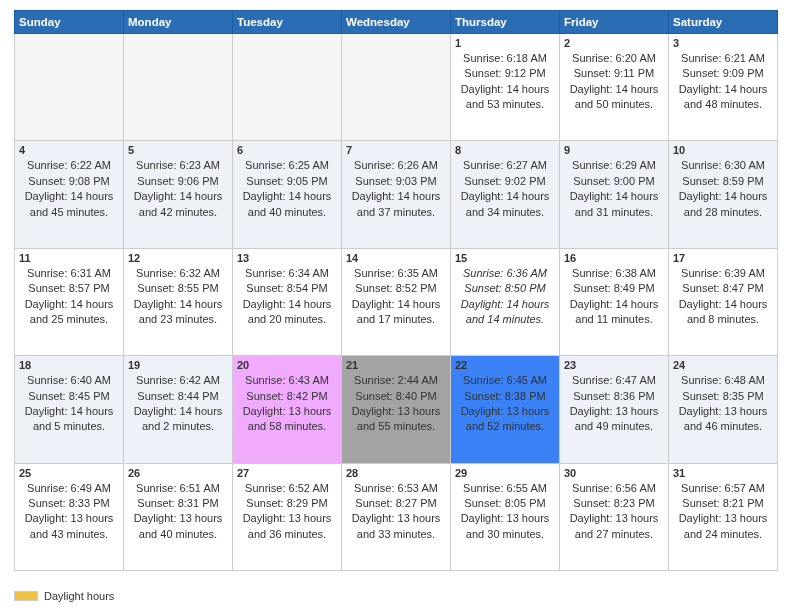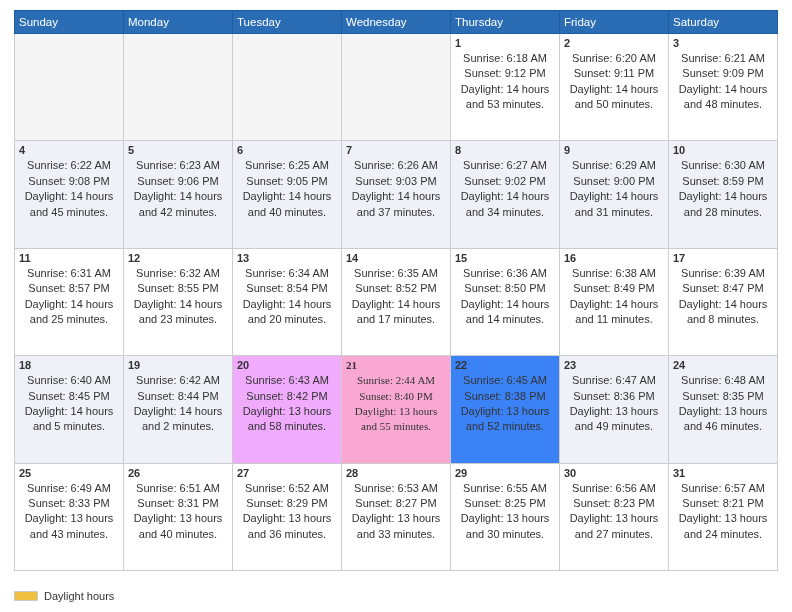--- a/index.html
+++ b/index.html
@@ -66,21 +66,21 @@
       width: 100%;
       table-layout: fixed;
     }
     .calendar th {
       background: #2a6db5;
       color: #fff;
       font-size: 11.5px;
       padding: 5px 4px;
       text-align: left;
       border: 1px solid #1a5da0;
-      font-weight: normal;
+      font-weight: bold;
     }
     .calendar td {
       border: 1px solid #ccc;
       vertical-align: top;
       padding: 3px 4px;
       font-size: 9.5px;
       color: #333;
       background: #fff;
       height: 88px;
     }
@@ -244,21 +244,21 @@
           </td>
           <td>
             <span class="day-num">14</span>
             <div class="day-info" style="white-space: pre-line;">Sunrise: 6:35 AM
 Sunset: 8:52 PM
 Daylight: 14 hours
 and 17 minutes.</div>
           </td>
           <td>
             <span class="day-num">15</span>
-            <div class="day-info" style="white-space: pre-line;">Sunrise: 6:36 AM
+            <div class="day-info" style="white-space: pre-line; font-style: italic;">Sunrise: 6:36 AM
 Sunset: 8:50 PM
 Daylight: 14 hours
 and 14 minutes.</div>
           </td>
           <td>
             <span class="day-num">16</span>
             <div class="day-info" style="white-space: pre-line;">Sunrise: 6:38 AM
 Sunset: 8:49 PM
 Daylight: 14 hours
 and 11 minutes.</div>
@@ -286,21 +286,21 @@
 Daylight: 14 hours
 and 2 minutes.</div>
           </td>
           <td style="background: #f0abfc;">
             <span class="day-num">20</span>
             <div class="day-info" style="white-space: pre-line;">Sunrise: 6:43 AM
 Sunset: 8:42 PM
 Daylight: 13 hours
 and 58 minutes.</div>
           </td>
-          <td style="background: #f9a8d4; font-family: Liberation Serif, serif;">
+          <td style="background: #a3a3a3;">
             <span class="day-num">21</span>
             <div class="day-info" style="white-space: pre-line;">Sunrise: 2:44 AM
 Sunset: 8:40 PM
 Daylight: 13 hours
 and 55 minutes.</div>
           </td>
           <td style="background: #3b82f6;">
             <span class="day-num">22</span>
             <div class="day-info" style="white-space: pre-line;">Sunrise: 6:45 AM
 Sunset: 8:38 PM
@@ -347,21 +347,21 @@
           <td>
             <span class="day-num">28</span>
             <div class="day-info" style="white-space: pre-line;">Sunrise: 6:53 AM
 Sunset: 8:27 PM
 Daylight: 13 hours
 and 33 minutes.</div>
           </td>
           <td>
             <span class="day-num">29</span>
             <div class="day-info" style="white-space: pre-line;">Sunrise: 6:55 AM
-Sunset: 8:25 PM
+Sunset: 8:05 PM
 Daylight: 13 hours
 and 30 minutes.</div>
           </td>
           <td>
             <span class="day-num">30</span>
             <div class="day-info" style="white-space: pre-line;">Sunrise: 6:56 AM
 Sunset: 8:23 PM
 Daylight: 13 hours
 and 27 minutes.</div>
           </td>

